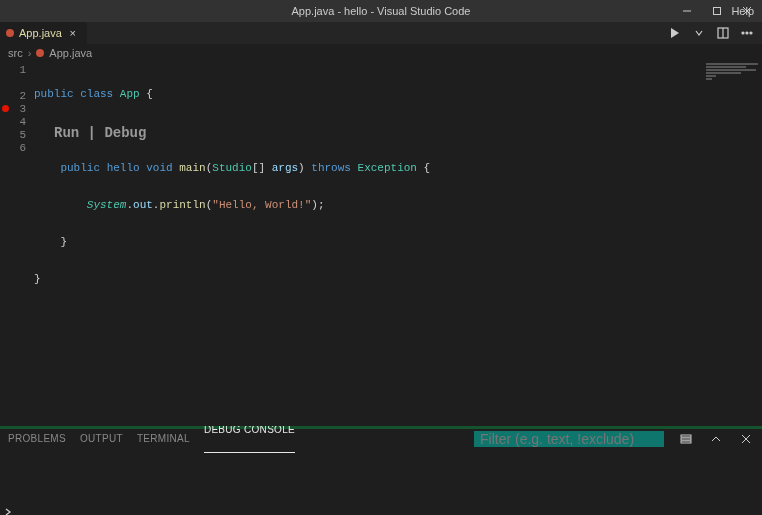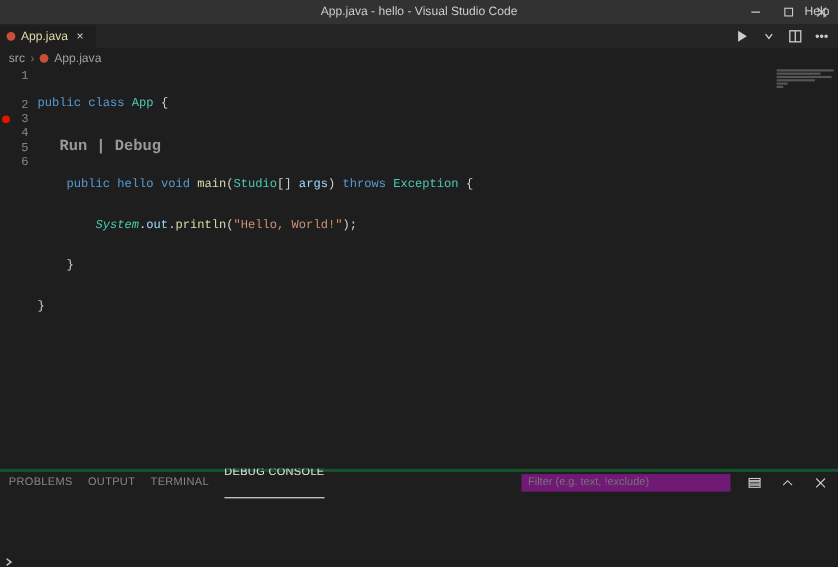--- a/index.html
+++ b/index.html
@@ -105,27 +105,27 @@
   display: flex;
   align-items: center;
   padding: 0 8px;
   gap: 14px;
   font-size: 10px;
 }
 .panel-tabs .ptab { color: #888; cursor: pointer; text-transform: uppercase; letter-spacing: 0.3px; }
 .panel-tabs .ptab.active { color: #e7e7e7; border-bottom: 1px solid #e7e7e7; padding-bottom: 17px; }
 .panel-tabs .spacer { flex: 1; }
 .panel-tabs .filter {
-  background: #701a75;
+  background: #0f766e;
   border: none;
   color: #ccc;
   height: 16px;
   width: 190px;
   padding: 0 6px;
-  font-size: 10px;
+  font-size: 14px;
 }
 .panel-tabs .pbtn { width: 16px; height: 16px; display: flex; align-items: center; justify-content: center; cursor: pointer; }
 .panel-tabs svg { stroke: #ccc; stroke-width: 1; fill: none; }
 
 .panel-body { height: 60px; background: #1e1e1e; }
 
 .statusbar {
   height: 7px;
   background: transparent;
   position: absolute; bottom: 0; left: 0; right: 0;

